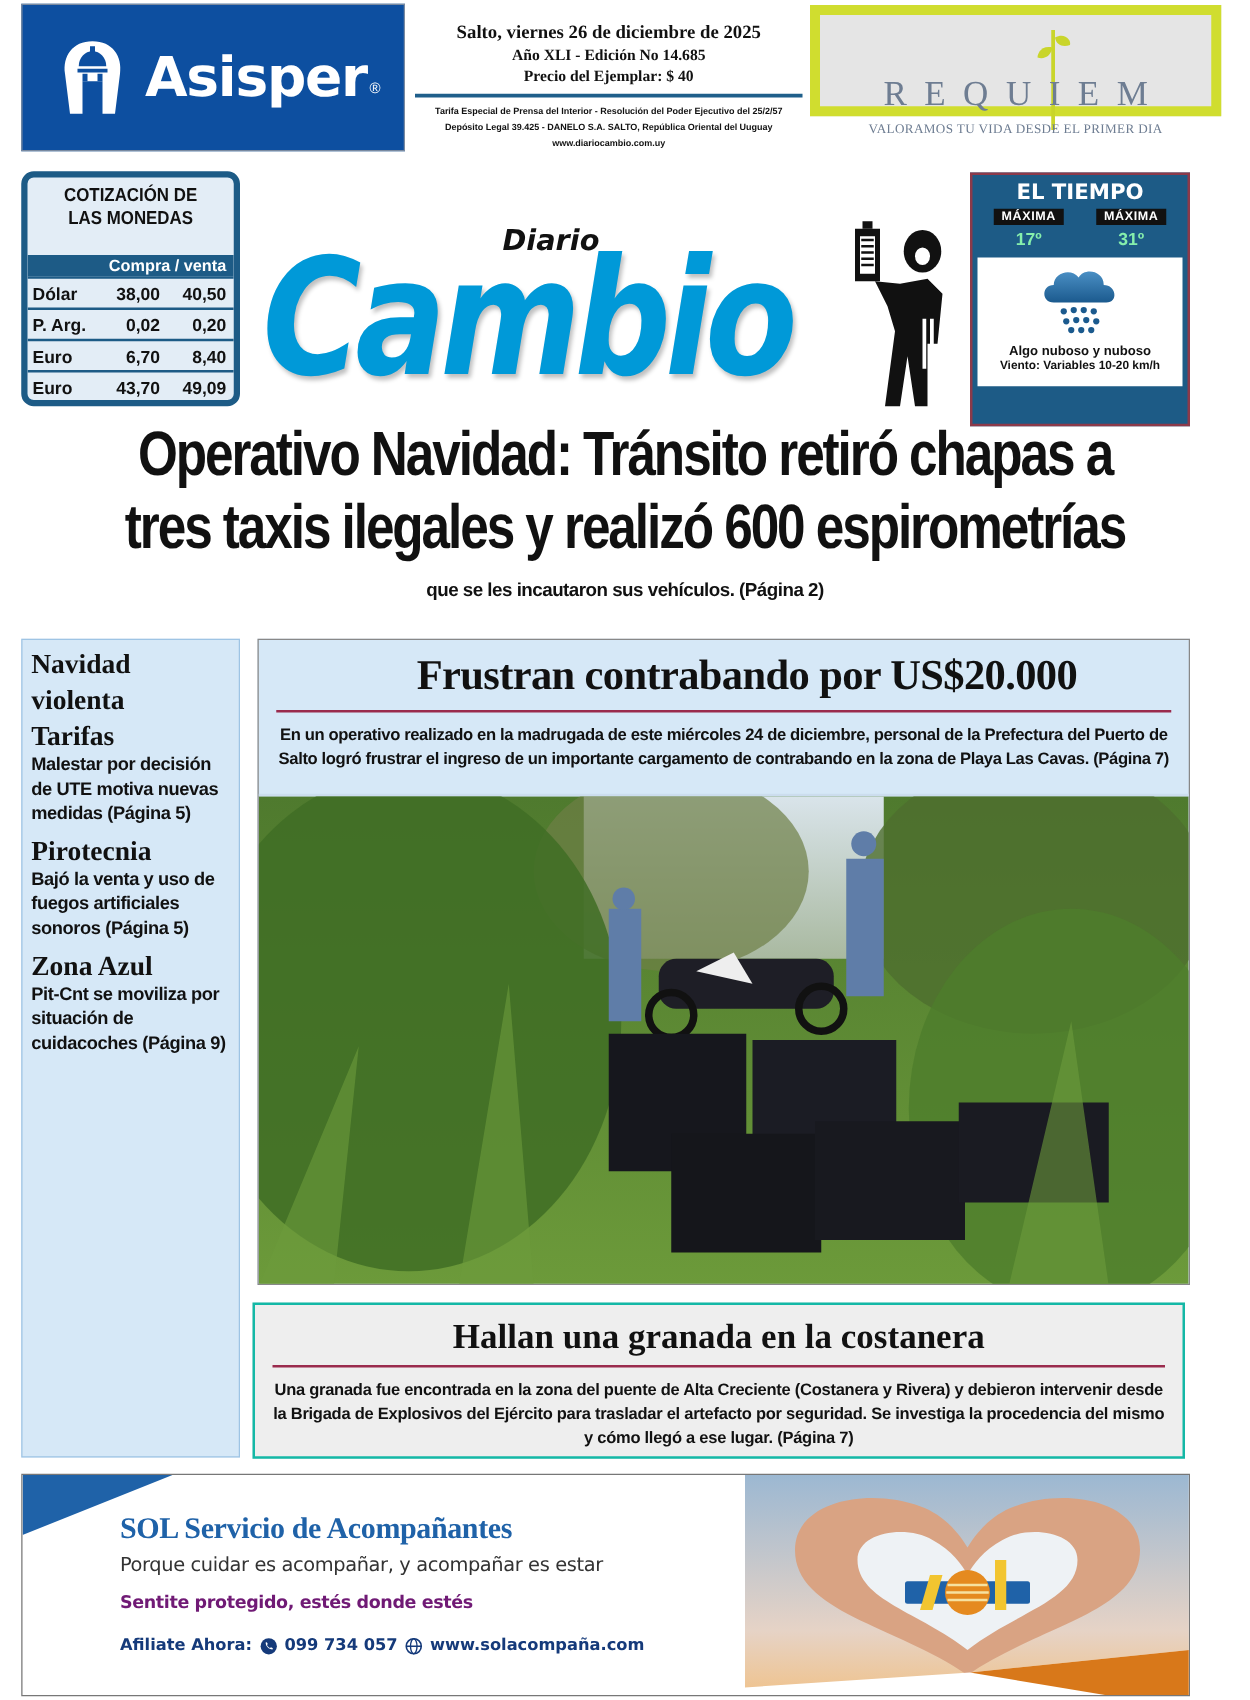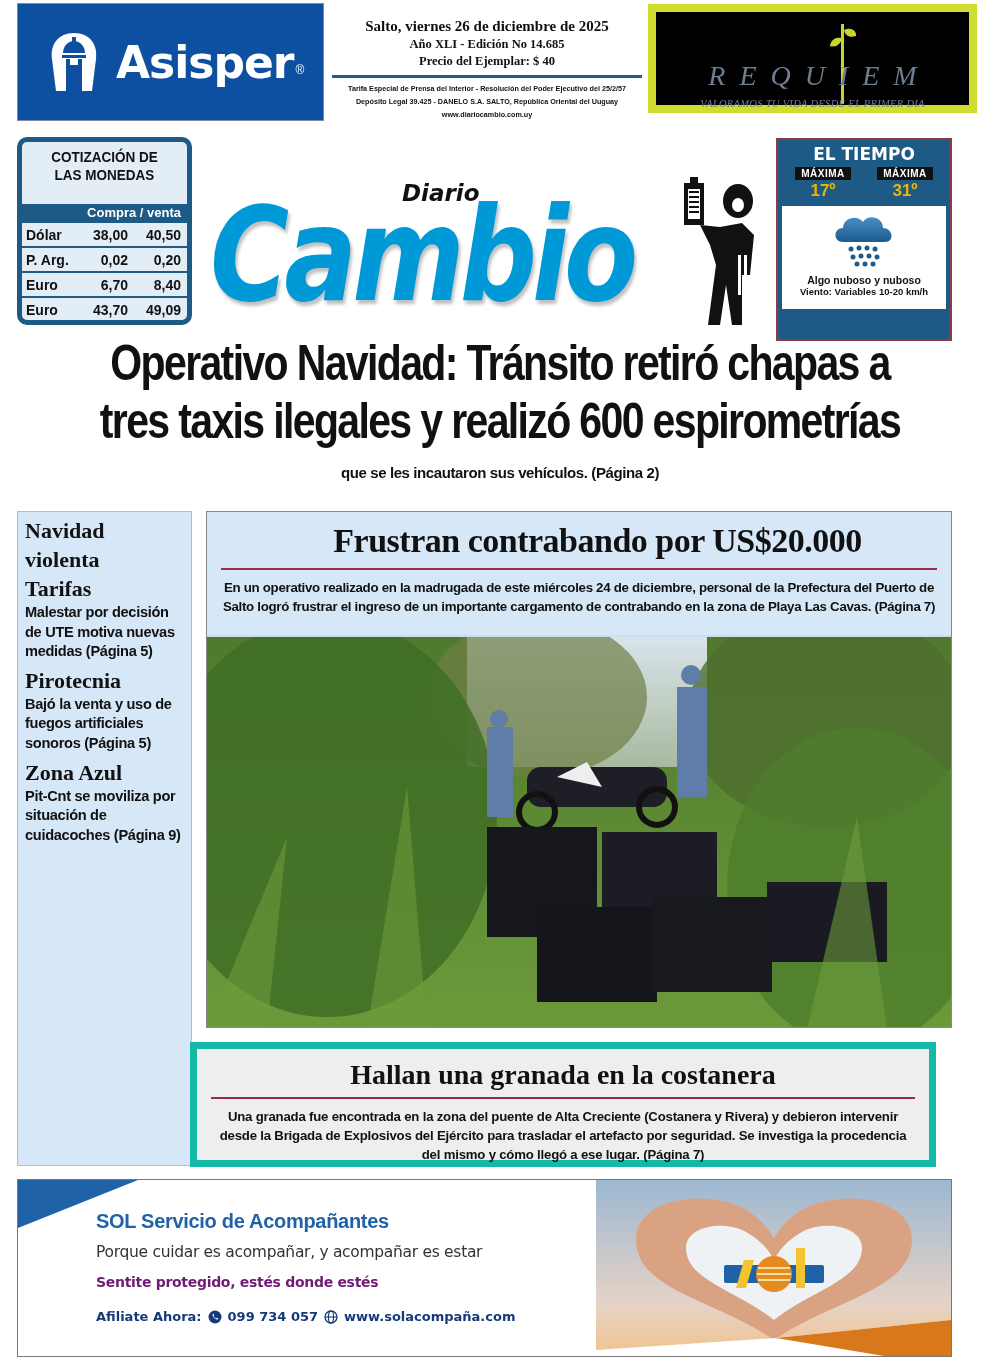--- a/index.html
+++ b/index.html
@@ -14,21 +14,21 @@
   .asisper .reg { color: #fff; font-size: 12px; margin-left: 2px; margin-top: 16px; }
 
   
   .info { left: 332px; top: 18px; width: 310px; text-align: center; font-family: "Liberation Serif", serif; font-weight: bold; }
   .info .date { font-size: 15px; }
   .info .edition, .info .price { font-size: 12.5px; margin-top: 2px; }
   .info .rule { height: 3px; background: #1f5f8b; margin: 6px 0 4px; }
   .info .small { font-family: "Liberation Sans", sans-serif; font-size: 7.2px; font-weight: bold; line-height: 13px; }
 
   
-  .requiem { left: 648px; top: 4px; width: 329px; height: 109px; border: 8px solid #d0dd2f; background: #000000; text-align: center; font-style: italic; }
+  .requiem { left: 648px; top: 4px; width: 329px; height: 89px; border: 8px solid #d0dd2f; background: #e5e5e5; text-align: center; }
   .requiem .sprout { position: absolute; left: 172px; top: 12px; }
   .requiem .word { position: absolute; left: 0; right: 0; top: 48px; font-family: "Liberation Serif", serif; color: #6e7d92; font-size: 28px; letter-spacing: 14px; padding-left: 14px; }
   .requiem .tag { position: absolute; left: 0; right: 0; top: 86px; font-family: "Liberation Serif", serif; color: #6e7d92; font-size: 10.5px; letter-spacing: 0.3px; }
 
   
   .curr { left: 17px; top: 137px; width: 175px; height: 188px; border: 5px solid #1d5b86; border-radius: 10px; background: #e3edf6; overflow: hidden; }
   .curr .title { text-align: center; font-family: "Liberation Sans", sans-serif; font-weight: bold; font-size: 15px; line-height: 18px; padding-top: 6px; transform: scaleX(0.9); }
   .curr .subhead { background: #1d5b86; color: #fff; font-weight: bold; font-size: 13px; text-align: right; padding: 1px 6px 1px 0; margin-top: 20px; }
   .curr .row { display: flex; align-items: center; height: 25px; border-top: 2px solid #1d5b86; font-weight: bold; font-size: 14px; padding: 0 6px 0 4px; }
   .curr .row .name { width: 52px; }
@@ -39,21 +39,21 @@
   .logo { left: 210px; top: 170px; width: 560px; height: 160px; }
   .logo .diario { position: absolute; left: 192px; top: 10px; font-family: "DejaVu Sans", sans-serif; font-weight: bold; font-style: italic; font-size: 23px; color: #111; }
   .logo .cambio { position: absolute; left: 0; top: 10px; font-family: "DejaVu Sans", sans-serif; font-weight: bold; font-style: italic; font-size: 108px; color: #0099d8; letter-spacing: -5px; text-shadow: 2px 3px 3px rgba(0,0,0,0.25); transform: scaleY(1.2); transform-origin: top left; }
   .logo .mascot { position: absolute; left: 470px; top: 5px; }
 
   
   .weather { left: 776px; top: 138px; width: 176px; height: 203px; border: 2px solid #8c3a4a; background: #1d5b86; padding: 4px; }
   .weather .title { color: #fff; font-family: "DejaVu Sans", sans-serif; font-weight: bold; font-size: 17px; text-align: center; line-height: 20px; }
   .weather .labels { display: flex; justify-content: space-around; margin-top: 3px; }
   .weather .labels span { background: #111; color: #fff; font-size: 10px; font-weight: bold; padding: 1px 6px; letter-spacing: 0.5px; }
-  .weather .temps { display: flex; justify-content: space-around; color: #eab308; font-weight: bold; font-size: 17px; line-height: 22px; }
+  .weather .temps { display: flex; justify-content: space-around; color: #86efac; font-weight: bold; font-size: 14px; line-height: 22px; }
   .weather .panel { background: #fff; margin-top: 4px; height: 103px; text-align: center; position: relative; }
   .weather .panel svg { margin-top: 6px; }
   .weather .cond { font-size: 10.5px; font-weight: bold; line-height: 12px; }
   .weather .wind { font-size: 9.5px; font-weight: bold; line-height: 12px; }
 
   
   .headline { left: 0; top: 334px; width: 1000px; text-align: center; font-family: "Liberation Sans", sans-serif; font-weight: bold; font-size: 50px; line-height: 58px; letter-spacing: -2px; transform: scaleX(0.82); transform-origin: center top; white-space: nowrap; }
   .deck { left: 20px; top: 463px; width: 960px; text-align: center; font-weight: bold; font-size: 15px; line-height: 19px; letter-spacing: -0.4px; }
 
   
@@ -62,28 +62,28 @@
   .side .b { font-weight: bold; font-size: 14.6px; line-height: 19.6px; color: #111; letter-spacing: -0.3px; margin-bottom: 4px; }
 
   
   .s1 { left: 206px; top: 511px; width: 746px; height: 517px; border: 1px solid #888; background: #d6e8f7; }
   .s1 .h { text-align: center; font-family: "Liberation Serif", serif; font-weight: bold; font-size: 34px; line-height: 46px; padding-top: 6px; letter-spacing: -0.5px; padding-left: 37px; }
   .rule-red { height: 2px; background: #9a2b4d; margin: 4px 14px 0; }
   .s1 .b { text-align: center; font-weight: bold; font-size: 13.3px; line-height: 19px; padding: 8px 10px 0; letter-spacing: -0.3px; }
   .s1 .photo { position: absolute; left: 0; top: 123px; width: 744px; height: 392px; overflow: hidden; border-top: 2px solid #cde; }
 
   
-  .s2 { left: 190px; top: 1042px; width: 746px; height: 125px; border: 7px solid #14b8a6; background: #eeeeee; }
+  .s2 { left: 202px; top: 1042px; width: 746px; height: 125px; border: 2px solid #14b8a6; background: #eeeeee; }
   .s2 .h { text-align: center; font-family: "Liberation Serif", serif; font-weight: bold; font-size: 28px; line-height: 36px; padding-top: 8px; }
   .s2 .b { text-align: center; font-weight: bold; font-size: 13.2px; line-height: 19px; padding: 8px 12px 0; letter-spacing: -0.2px; }
 
   
   .ad { left: 17px; top: 1179px; width: 935px; height: 178px; border: 1px solid #777; background: #fff; overflow: hidden; }
   .ad .corner { position: absolute; left: 0; top: 0; }
-  .ad .t1 { position: absolute; left: 78px; top: 30px; font-family: Liberation Sans, sans-serif; font-weight: bold; font-size: 20px; color: #1f62a8; letter-spacing: -0.3px; }
+  .ad .t1 { position: absolute; left: 78px; top: 30px; font-family: Liberation Serif, serif; font-weight: bold; font-size: 24px; color: #1f62a8; letter-spacing: -0.3px; }
   .ad .t2 { position: absolute; left: 78px; top: 63px; font-family: "DejaVu Sans", sans-serif; font-size: 15.5px; color: #333; letter-spacing: -0.3px; }
   .ad .t3 { position: absolute; left: 78px; top: 94px; font-family: "DejaVu Sans", sans-serif; font-weight: bold; font-size: 14px; color: #701a75; letter-spacing: -0.3px; }
   .ad .t4 { position: absolute; left: 78px; top: 129px; font-family: "DejaVu Sans", sans-serif; font-weight: bold; font-size: 13px; color: #153a7a; display: flex; align-items: center; gap: 6px; }
   .ad .img { position: absolute; left: 578px; top: 0; width: 356px; height: 178px; overflow: hidden; }
 </style>
 </head>
 <body>
 
 <div class="abs asisper">
   <svg class="logo-mark" viewBox="0 0 52 62">

